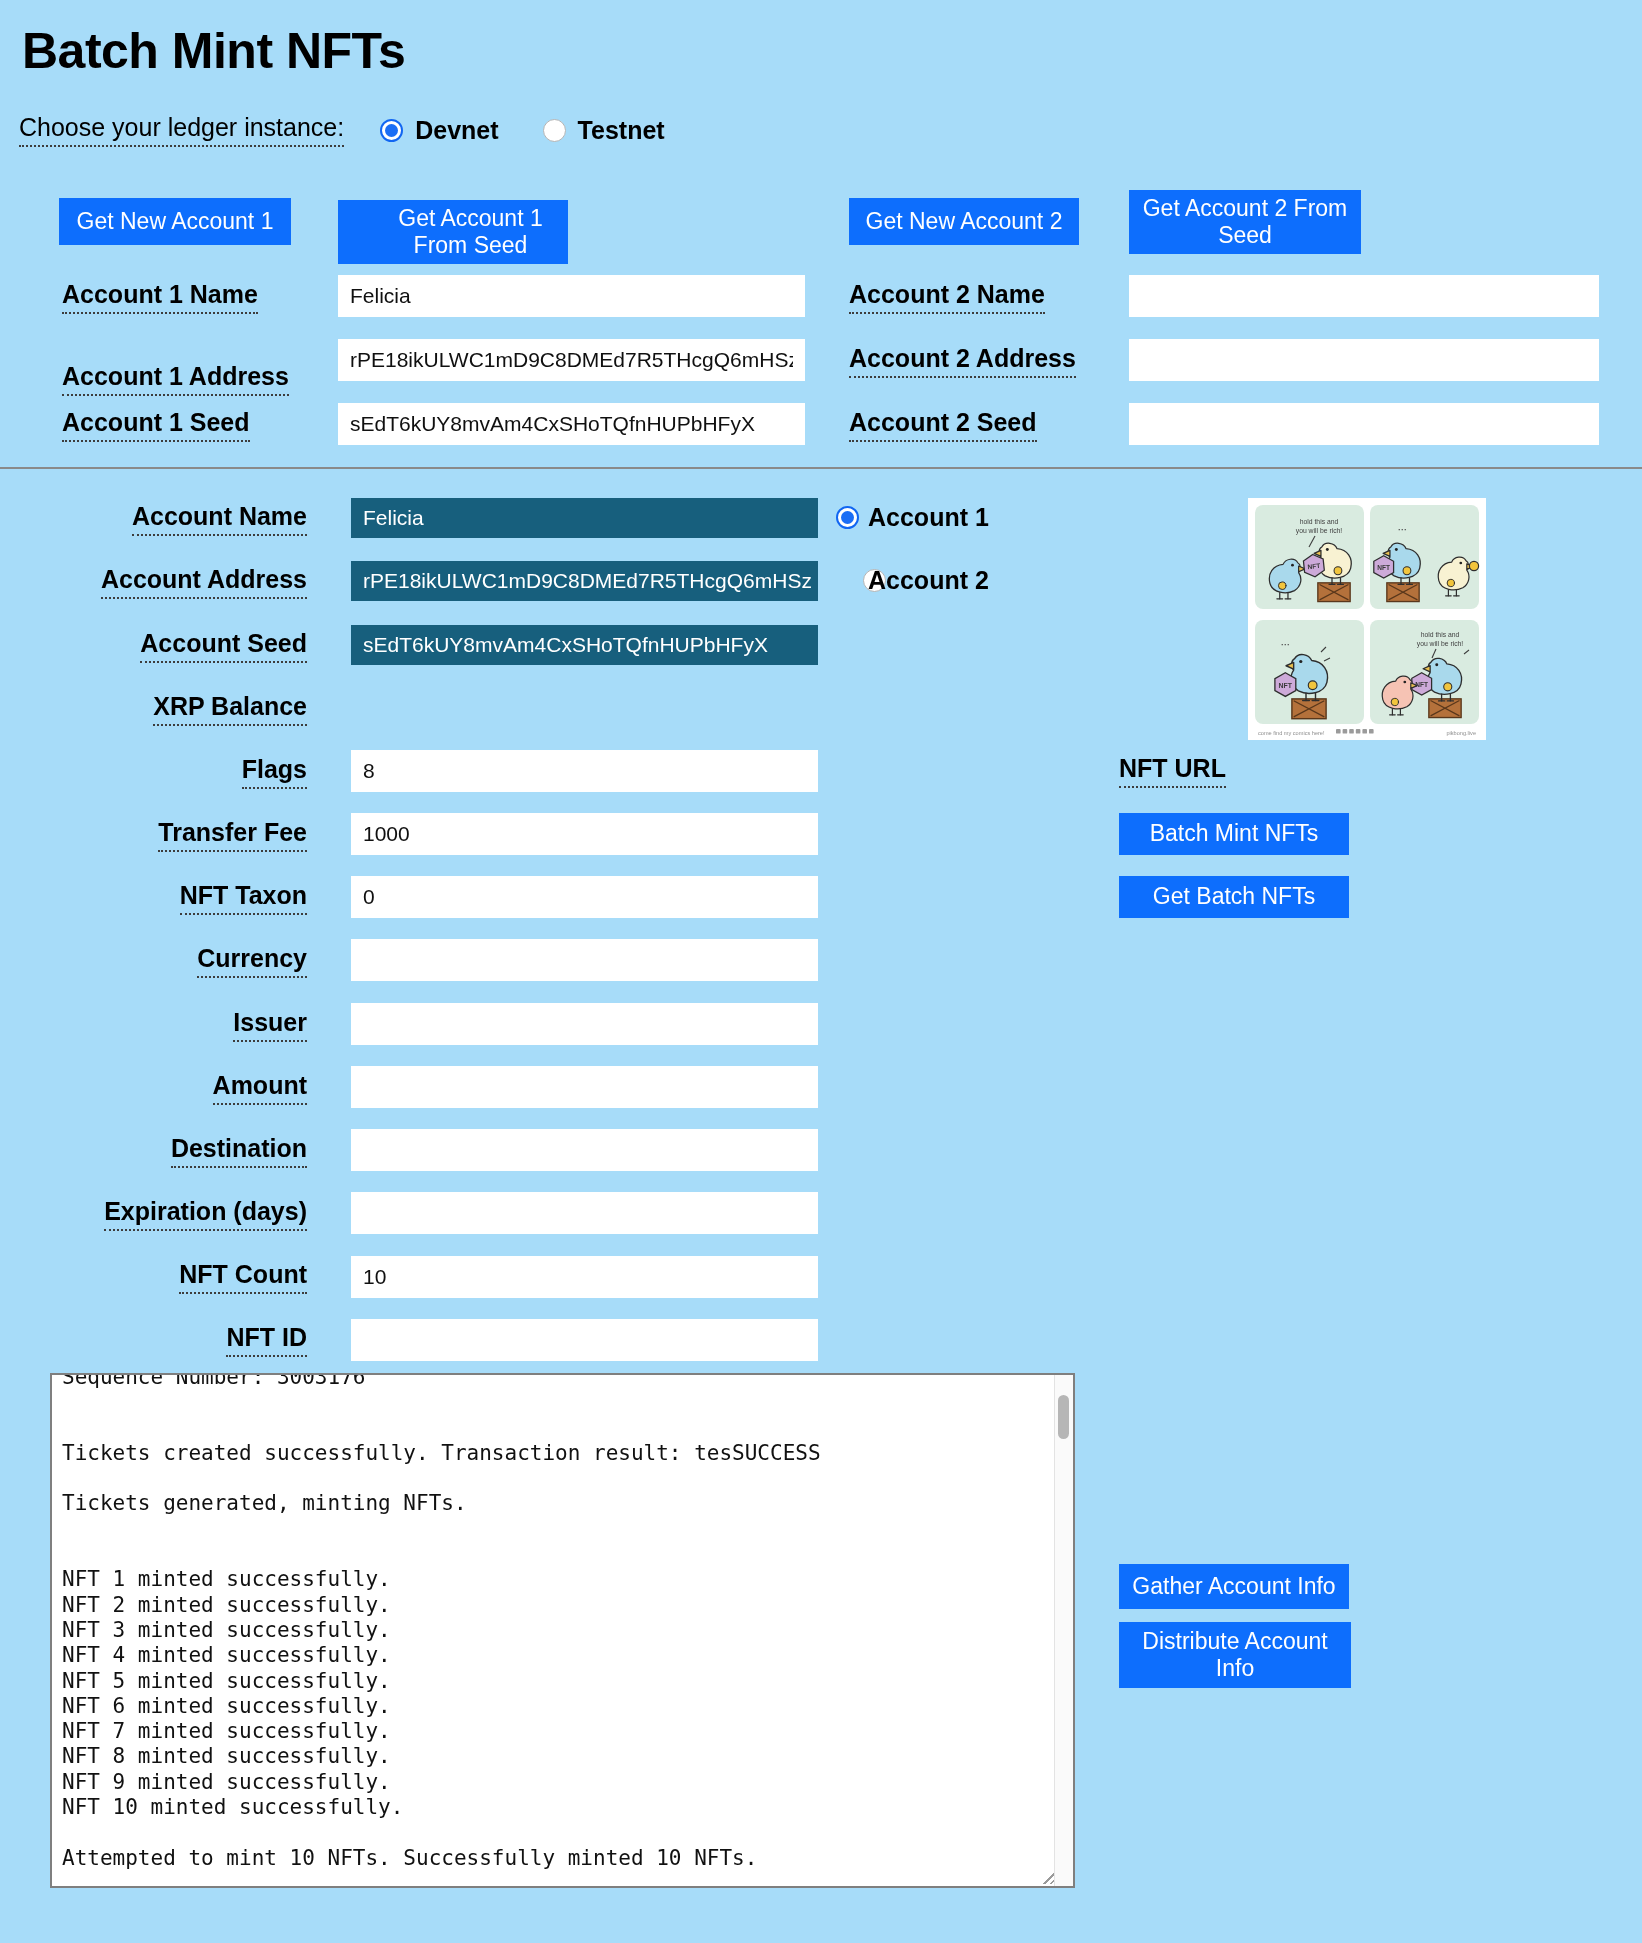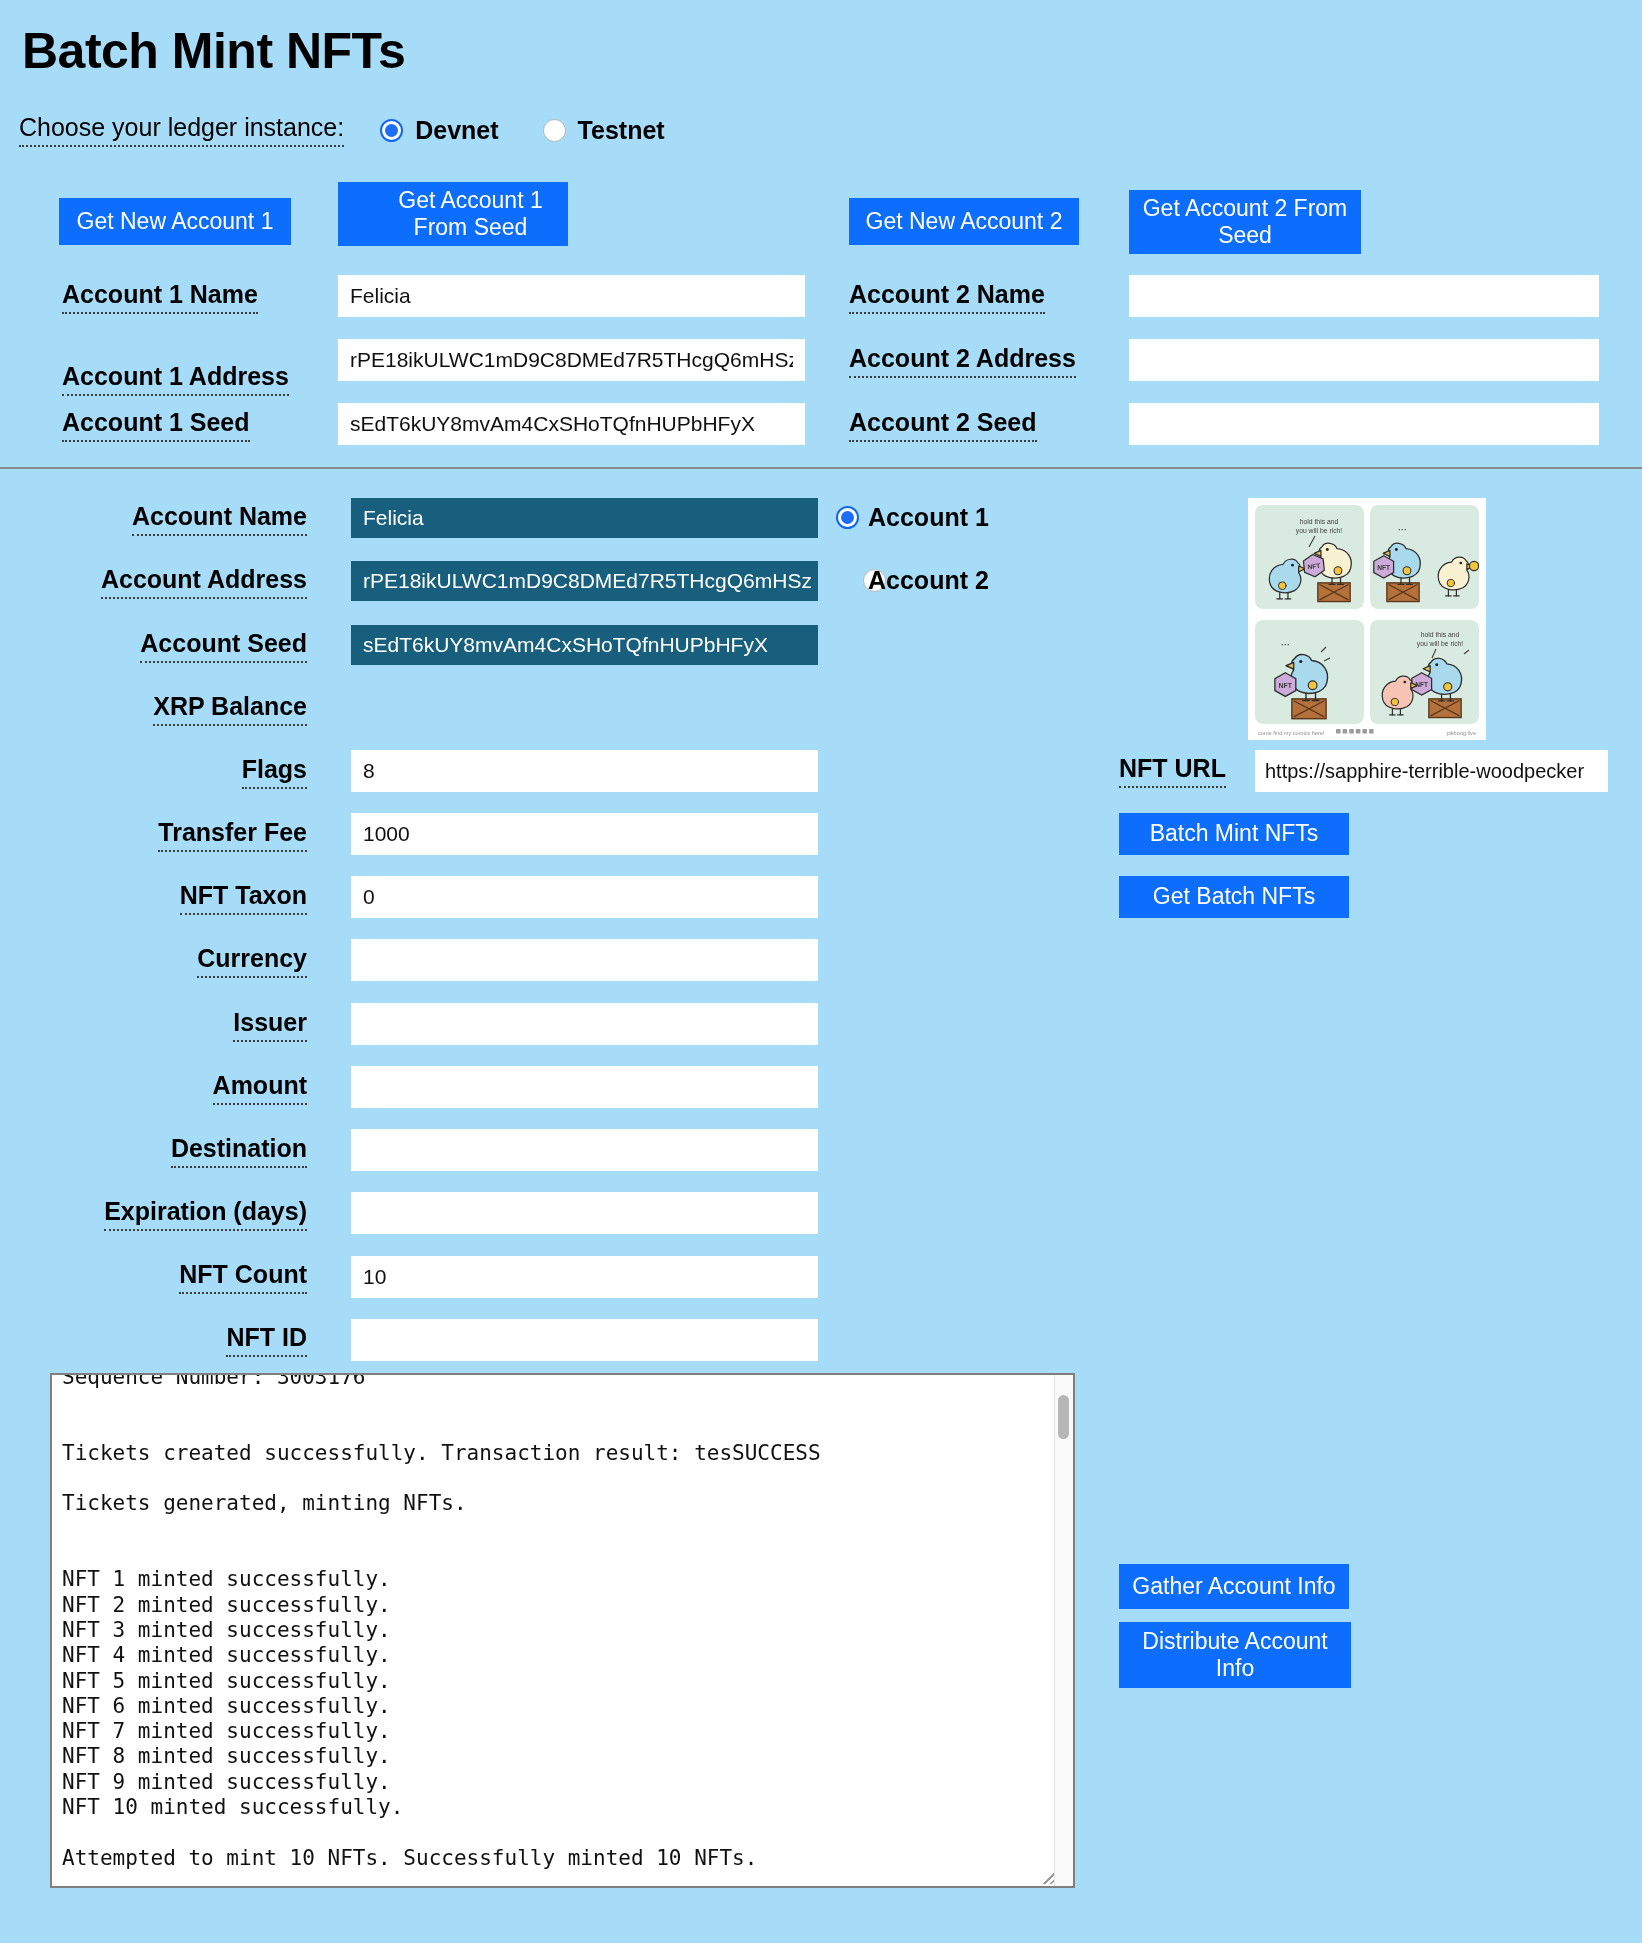--- a/index.html
+++ b/index.html
@@ -46,21 +46,21 @@
   <div class="abs ledger-row" style="left:19px;top:113px;">
     <span class="u" style="font-size:25px;color:#000;">Choose your ledger instance:</span>
     <span class="radio" style="margin-left:36px;" data-checked="checked"></span>
     <span class="lbl" style="margin-left:12px;">Devnet</span>
     <span class="radio" style="margin-left:44px;"></span>
     <span class="lbl" style="margin-left:12px;">Testnet</span>
   </div>
 
   
   <button class="abs btn" style="left:59px;top:198px;width:232px;height:47px;">Get New Account 1</button>
-  <button class="abs btn" style="left:338px;top:182px;width:230px;height:64px;padding-left:43px;">Get Account 1 From Seed</button>
+  <button class="abs btn" style="left:338px;top:200px;width:230px;height:64px;padding-left:43px;">Get Account 1 From Seed</button>
   <button class="abs btn" style="left:849px;top:198px;width:230px;height:47px;">Get New Account 2</button>
   <button class="abs btn" style="left:1129px;top:190px;width:232px;height:64px;">Get Account 2 From Seed</button>
 
   
   <div class="abs" style="left:62px;top:280px;"><span class="lbl u">Account 1 Name</span></div>
   <input class="abs inp" style="left: 338px; top: 275px; width: 467px; height: 42px;" value="Felicia">
   <div class="abs" style="left:62px;top:362px;"><span class="lbl u">Account 1 Address</span></div>
   <input class="abs inp" style="left: 338px; top: 339px; width: 467px; height: 42px;" value="rPE18ikULWC1mD9C8DMEd7R5THcgQ6mHSz">
   <div class="abs" style="left:62px;top:408px;"><span class="lbl u">Account 1 Seed</span></div>
   <input class="abs inp" style="left: 338px; top: 403px; width: 467px; height: 42px;" value="sEdT6kUY8mvAm4CxSHoTQfnHUPbHFyX">
@@ -199,21 +199,20 @@
       <rect x="101.2" y="231" width="4.6" height="4.6" rx="0.9"></rect>
         <rect x="107.8" y="231" width="4.6" height="4.6" rx="0.9"></rect>
       <rect x="114.4" y="231" width="4.6" height="4.6" rx="0.9"></rect>
         <rect x="121" y="231" width="4.6" height="4.6" rx="0.9"></rect>
     </g>
     <text class="cap" x="228" y="236.5" text-anchor="end">pikbong.live</text>
   </svg>
 
   
   <div class="abs" style="left:1119px;top:754px;"><span class="lbl u">NFT URL</span></div>
-  <input class="abs inp" style="left: 1255px; top: 750px; width: 353px; height: 42px; font-size: 20px; padding: 0px 10px;" value="https://sapphire-terrible-woodpecker">
   <button class="abs btn" style="left:1119px;top:813px;width:230px;height:42px;">Batch Mint NFTs</button>
   <button class="abs btn" style="left:1119px;top:876px;width:230px;height:42px;">Get Batch NFTs</button>
 
   
   <div class="abs" style="right:1335px;top:755px;"><span class="lbl u">Flags</span></div>
   <input class="abs inp" style="left: 351px; top: 750px; width: 467px; height: 42px;" value="8">
   <div class="abs" style="right:1335px;top:818px;"><span class="lbl u">Transfer Fee</span></div>
   <input class="abs inp" style="left: 351px; top: 813px; width: 467px; height: 42px;" value="1000">
   <div class="abs" style="right:1335px;top:881px;"><span class="lbl u">NFT Taxon</span></div>
   <input class="abs inp" style="left: 351px; top: 876px; width: 467px; height: 42px;" value="0">

